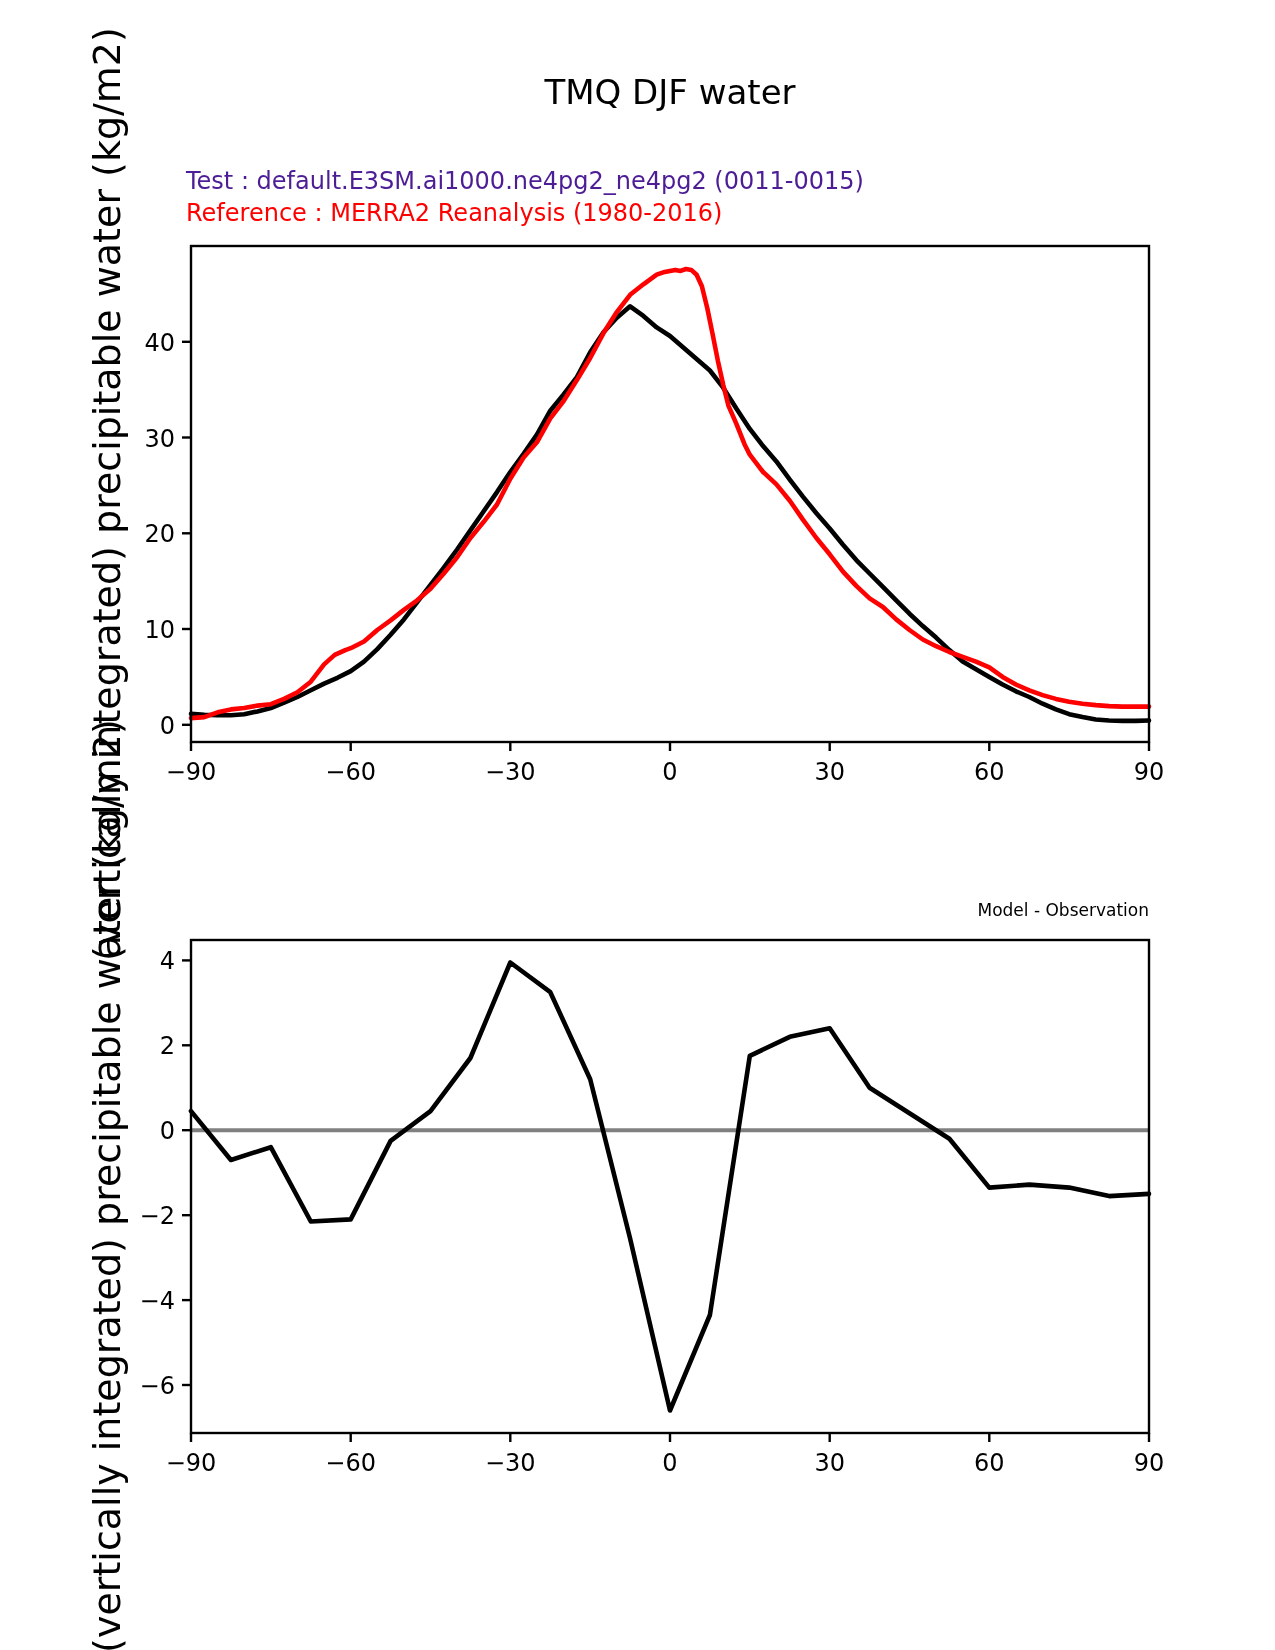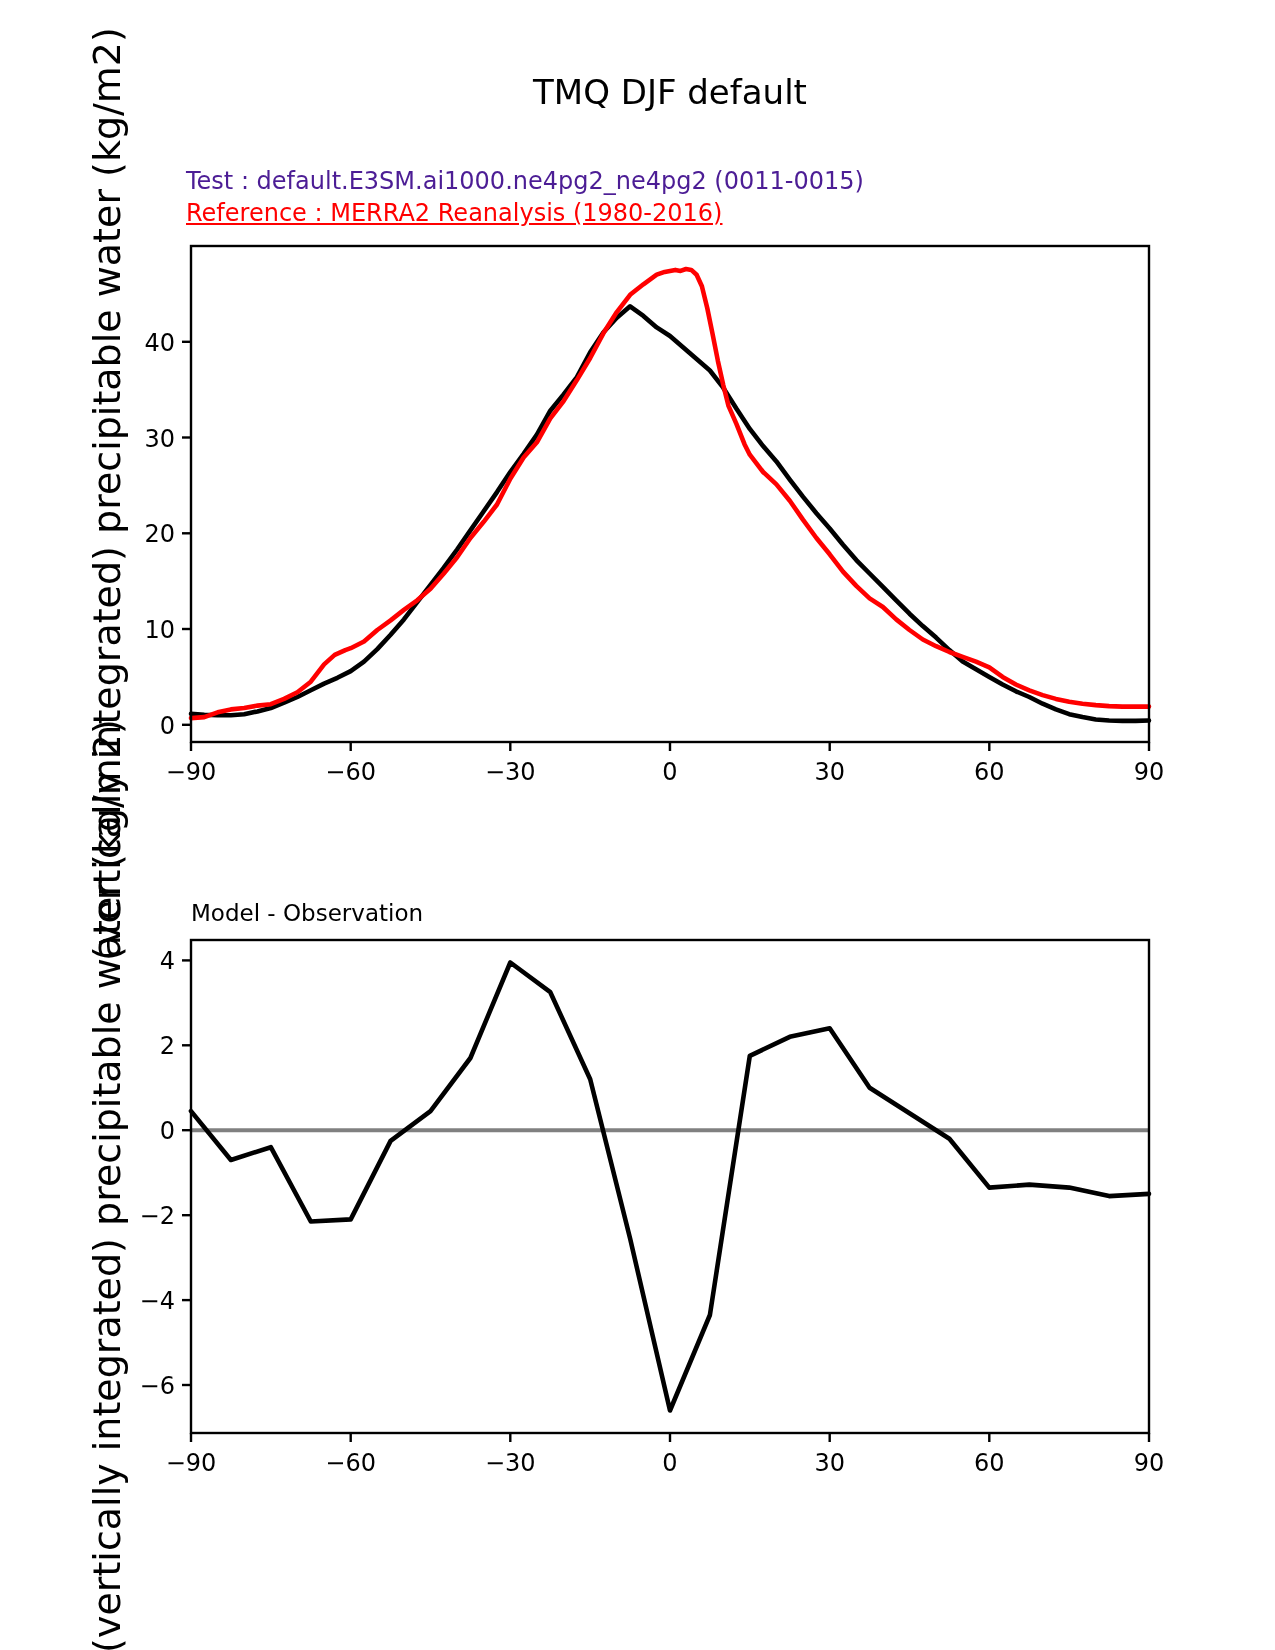--- a/index.html
+++ b/index.html
@@ -12,21 +12,21 @@
     font-size:34px;text-align:center;white-space:nowrap;
   }
   .subtitle-test{
     position:absolute;left:186px;top:167px;font-size:24px;white-space:nowrap;color:#000;
   }
   .subtitle-ref{
     position:absolute;left:186px;top:199px;font-size:24px;white-space:nowrap;
   }
   .chart2-title{
     position:absolute;left:191px;width:958px;top:900px;
-    font-size:23px;text-align:left;white-space:nowrap;
+    font-size:17px;text-align:right;white-space:nowrap;
   }
   .ylab{
     position:absolute;left:107px;white-space:nowrap;font-size:38px;
     transform:translate(-50%,-50%) rotate(-90deg);
   }
   .ylab-top{top:494px;}
   .ylab-bottom{top:1186px;}
   svg.plots{position:absolute;left:0;top:0;}
   svg text{font-family:"DejaVu Sans","Liberation Sans",sans-serif;fill:#000;}
 </style>
@@ -87,21 +87,21 @@
       <line x1="182" x2="191" y1="1130.2" y2="1130.2" stroke="#000000" stroke-width="2.4"></line>
       <text x="175" y="1139.2" text-anchor="end" font-size="24">0</text>
       <line x1="182" x2="191" y1="1215.2" y2="1215.2" stroke="#000000" stroke-width="2.4"></line>
       <text x="175" y="1224.2" text-anchor="end" font-size="24">−2</text>
       <line x1="182" x2="191" y1="1300.1" y2="1300.1" stroke="#000000" stroke-width="2.4"></line>
       <text x="175" y="1309.1" text-anchor="end" font-size="24">−4</text>
       <line x1="182" x2="191" y1="1385.0" y2="1385.0" stroke="#000000" stroke-width="2.4"></line>
       <text x="175" y="1394.0" text-anchor="end" font-size="24">−6</text>
     </svg>
 
-  <div class="fig-title">TMQ DJF default</div>
+  <div class="fig-title">TMQ DJF water</div>
   <div class="subtitle-test" style="color: #4c1d95;">Test : default.E3SM.ai1000.ne4pg2_ne4pg2 (0011-0015)</div>
-  <div class="subtitle-ref" style="color: rgb(255, 0, 0); text-decoration: underline;">Reference : MERRA2 Reanalysis (1980-2016)</div>
+  <div class="subtitle-ref" style="color: rgb(255, 0, 0);">Reference : MERRA2 Reanalysis (1980-2016)</div>
   <div class="chart2-title">Model - Observation</div>
 
   <div class="ylab ylab-top">(vertically integrated) precipitable water (kg/m2)</div>
   <div class="ylab ylab-bottom">(vertically integrated) precipitable water (kg/m2)</div>
 
 </div>
 
 </body></html>

